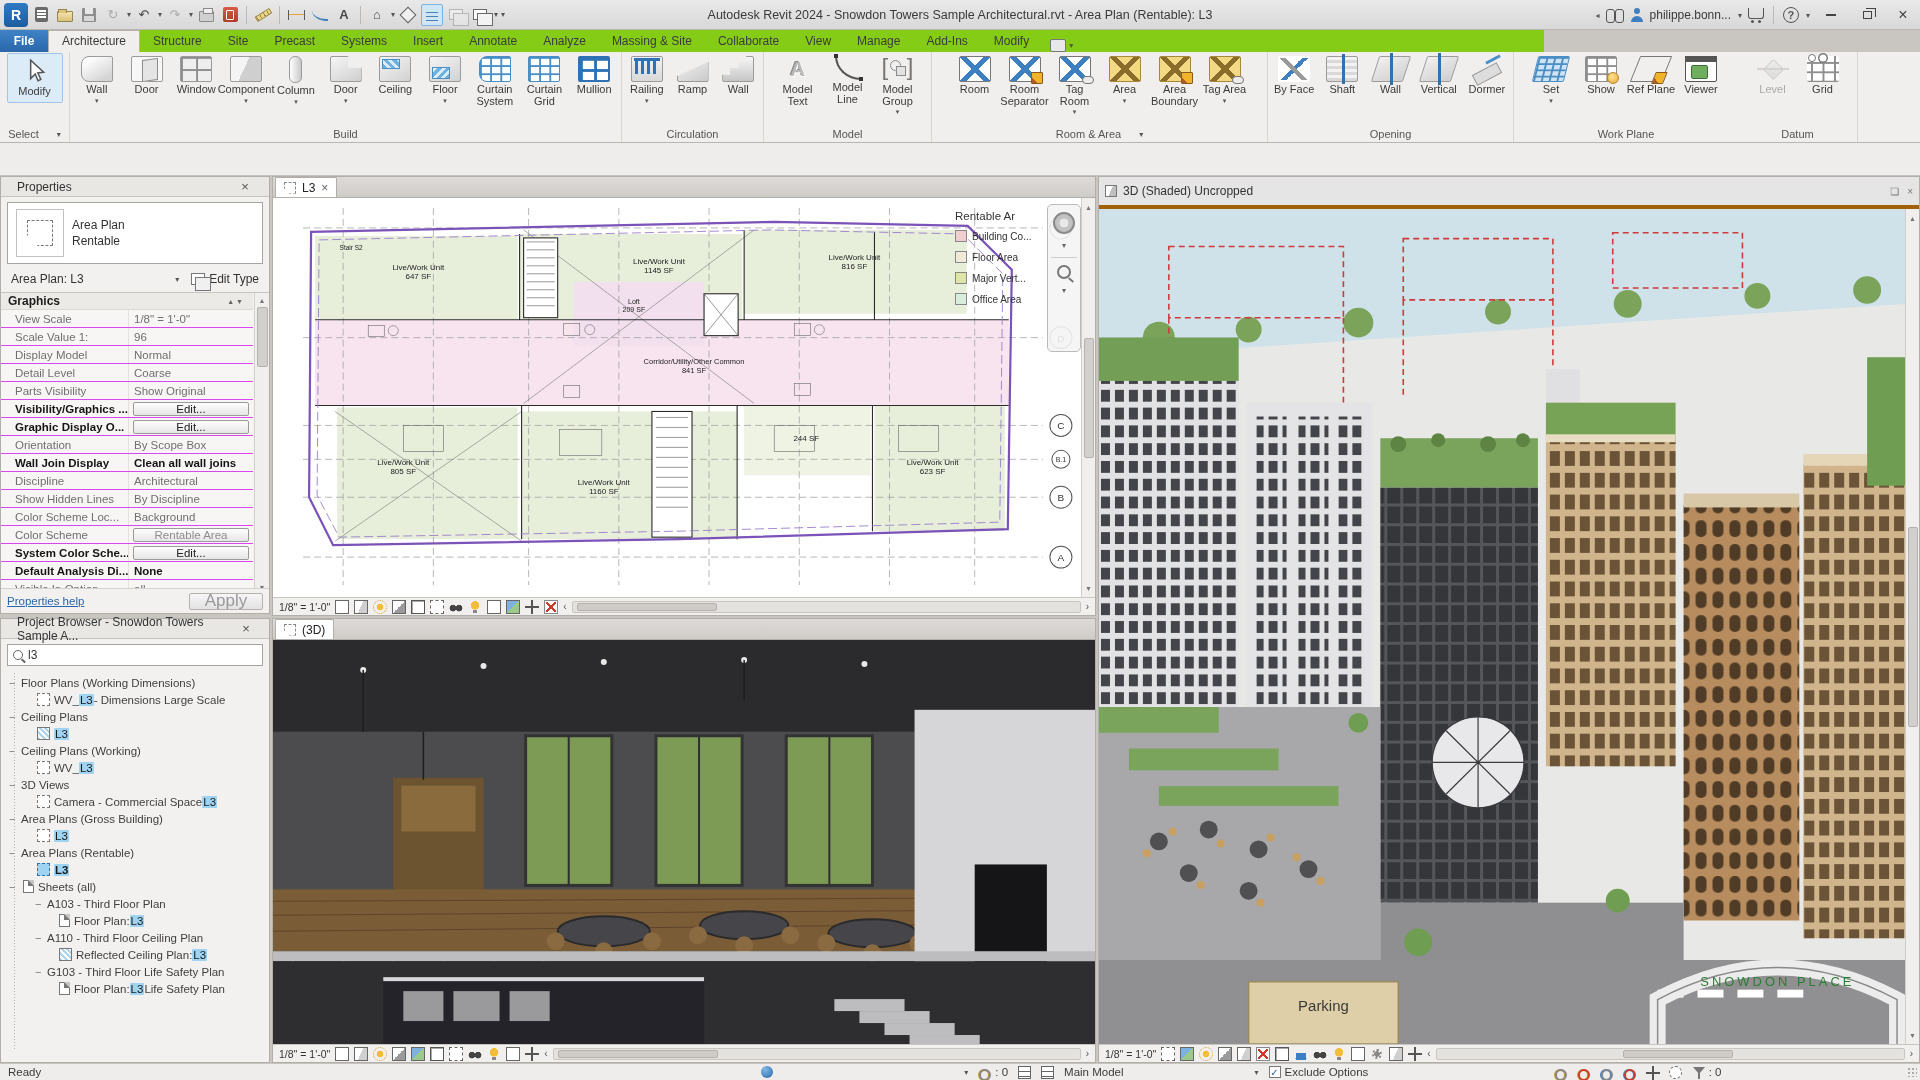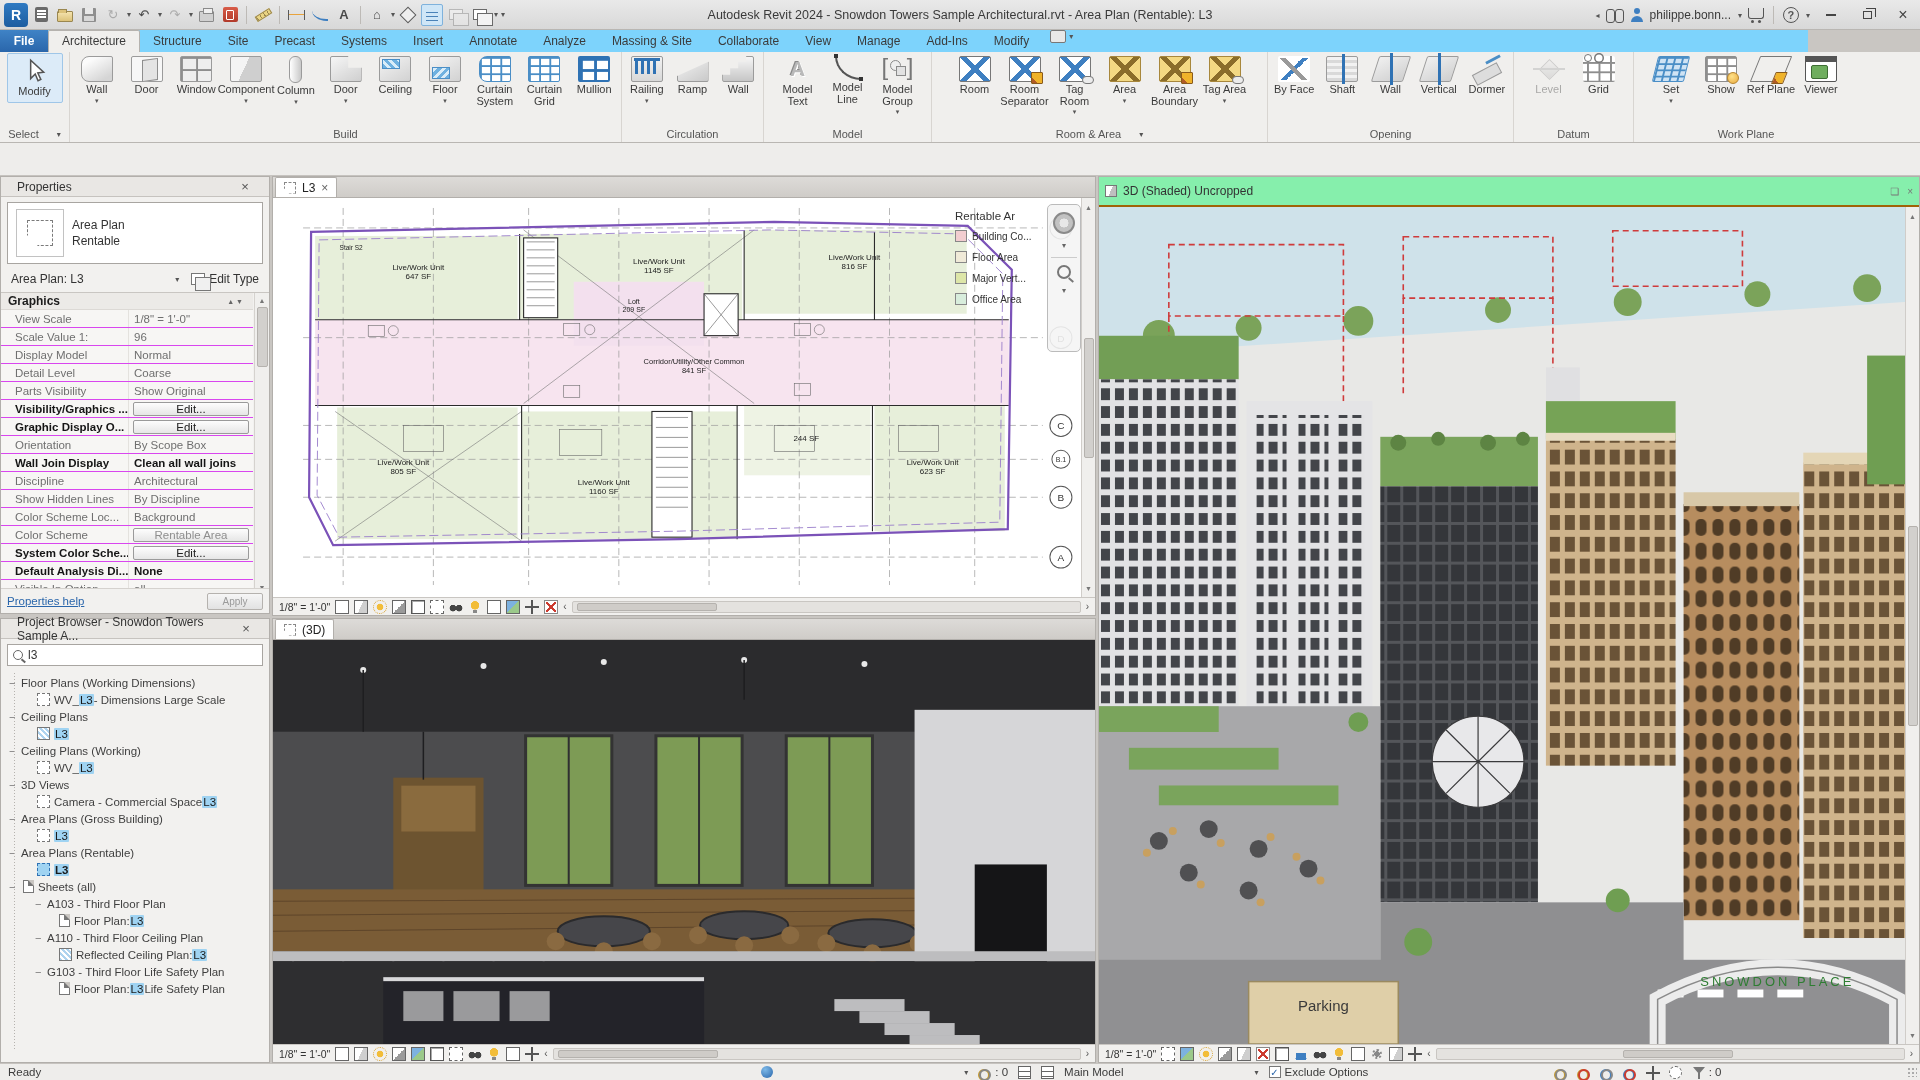--- a/index.html
+++ b/index.html
@@ -46,21 +46,21 @@
   .cart{width:16px;height:11px;border:1.6px solid #555;border-top:none;border-radius:0 0 3px 3px;position:relative;margin-top:-3px}
   .cart::after{content:"";position:absolute;left:2px;bottom:-5px;width:3px;height:3px;border-radius:50%;background:#555;box-shadow:7px 0 0 #555}
   .helpc{width:16px;height:16px;border:1.6px solid #555;border-radius:50%;display:flex;align-items:center;justify-content:center;font-size:11px;font-weight:bold;color:#555}
   .winbtn{width:30px;height:26px;display:flex;align-items:center;justify-content:center;color:#444}
   .wmin{width:10px;height:2px;background:#444}
   .wres{width:9px;height:8px;border:1.5px solid #444;position:relative}
   .wres::before{content:"";position:absolute;left:2px;top:-4px;width:9px;height:8px;border:1.5px solid #444;border-bottom:none;border-left:none}
   .usr{font-size:12px;color:#3a3a3a}
 
   
-  .ribtabs{position:absolute;left:0;top:30px;width:1808px;height:22px;background:#7dd3fc;display:flex;align-items:flex-start}
+  .ribtabs{position:absolute;left:0;top:30px;width:1544px;height:22px;background:#84cc16;display:flex;align-items:flex-end}
   .rtab{padding:3px 13px 4px;font-size:12px;color:#3b3b3b;height:22px;display:flex;align-items:center}
   .rtab.file{background:linear-gradient(#3f83c6,#2a66ab);color:#fff;font-weight:bold;width:48px;justify-content:center}
   .rtab.active{background:#f0efed;border:1px solid #b5b2ae;border-bottom:none;border-radius:2px 2px 0 0}
   .modtoggle{margin-left:8px;display:flex;align-items:center;gap:2px}
   .modtoggle .mt{width:16px;height:13px;border:1px solid #777;background:#e8e8e8;border-radius:2px}
 
   
   .ribbon{position:absolute;left:0;top:52px;width:1920px;height:91px;background:#f0efed;border-bottom:1px solid #b9b6b2;display:flex}
   .rgroup{display:flex;flex-direction:column;border-right:1px solid #d8d5d1;height:100%}
   .rbtns{flex:1;display:flex;align-items:flex-start;justify-content:center;padding:1px 2px 0}
@@ -151,21 +151,21 @@
   .plabel{width:128px;padding-left:14px;display:flex;align-items:center;font-size:11.5px;color:#6f6f6f;border-right:1px solid #e4e2de;overflow:hidden;white-space:nowrap}
   .pval{flex:1;display:flex;align-items:center;padding-left:5px;font-size:11.5px;color:#6f6f6f;overflow:hidden;white-space:nowrap}
   .prow.st .plabel,.prow.st .pval{color:#151515;font-weight:bold}
   .pbtn{flex:1;margin:1.5px 4px;border:1px solid #9a9a9a;background:linear-gradient(#fdfdfd,#e6e6e6);border-radius:2px;display:flex;align-items:center;justify-content:center;font-size:11.5px;color:#222}
   .pbtn.gray{color:#8e8e8e;font-weight:normal}
   .pscroll{position:absolute;right:0;top:0;bottom:0;width:15px;background:#f0efed;border-left:1px solid #d5d2ce;display:flex;flex-direction:column;align-items:center}
   .sarr{font-size:7px;color:#777;height:14px;display:flex;align-items:center}
   .sthumb{width:11px;height:60px;background:#d2d0cd;border:1px solid #b5b2ae;border-radius:2px}
   .pbottom{position:absolute;left:0;right:0;bottom:0;height:22px;display:flex;align-items:center;padding:12px 6px;background:#f2f1ef;border-top:1px solid #d5d2ce}
   .phelp{color:#2a66ab;text-decoration:underline;font-size:11.5px}
-  .applybtn{margin-left:auto;width:56px;height:17px;border:1px solid #b5b2ae;background:linear-gradient(#f6f6f6,#e2e2e2);color:#9a9a9a;font-size:10px;display:flex;align-items:center;justify-content:center;border-radius:2px}
+  .applybtn{margin-left:auto;width:74px;height:17px;border:1px solid #b5b2ae;background:linear-gradient(#f6f6f6,#e2e2e2);color:#9a9a9a;font-size:17px;display:flex;align-items:center;justify-content:center;border-radius:2px}
 
   
   .searchrow{margin:5px 6px;height:22px;background:#fff;border:1px solid #a8a5a1;display:flex;align-items:center;padding:0 5px;gap:5px}
   .mag{width:10px;height:10px;border:1.6px solid #666;border-radius:50%;position:relative;flex:none}
   .mag::after{content:"";position:absolute;right:-4px;bottom:-3px;width:5px;height:1.6px;background:#666;transform:rotate(40deg)}
   .searchrow input{border:none;outline:none;font-size:12px;color:#333;width:100%;font-family:"Liberation Sans",sans-serif;background:transparent}
   .tree{position:relative;padding:3px 0 0 0;font-size:11.5px;color:#3f3f3f;overflow:hidden}
   .tree::before{content:"";position:absolute;left:13px;top:0;bottom:0;width:1px;background:repeating-linear-gradient(0deg,#b5b2ae 0 1px,transparent 1px 3px)}
   .trow{display:flex;align-items:center;height:17px;white-space:nowrap;overflow:hidden}
   .ind0{padding-left:8px}.ind1{padding-left:34px}.ind2{padding-left:56px}
@@ -232,21 +232,21 @@
   .wheel{width:22px;height:22px;border-radius:50%;border:2px solid #8a8a8a;background:radial-gradient(circle,#e8e8e8 35%,#c2c2c2 36%)}
   .navdiv{width:26px;height:1px;background:#ccc}
   .nmag{width:14px;height:14px;border:2px solid #777;border-radius:50%;position:relative}
   .nmag::after{content:"";position:absolute;right:-5px;bottom:-4px;width:6px;height:2px;background:#777;transform:rotate(40deg)}
   .ndd{font-size:8px;color:#666}
 
   .int-pane{position:absolute;left:272px;top:618px;width:824px;height:445px;background:#3a3a3c;border:1px solid #b2afab;display:flex;flex-direction:column}
   .int-canvas{position:relative;flex:1;overflow:hidden}
 
   .right-pane{position:absolute;left:1098px;top:176px;width:822px;height:887px;background:#fff;border:1px solid #b2afab;display:flex;flex-direction:column}
-  .rhead{height:20px;background:#86efac;border-bottom:2px solid #a16207;display:flex;align-items:center;gap:6px;padding:14px 6px;font-size:12px;color:#333}
+  .rhead{height:20px;background:#e5e5e5;border-bottom:4px solid #a16207;display:flex;align-items:center;gap:6px;padding:14px 6px;font-size:12px;color:#333}
   .rhead .hic{width:12px;height:12px;background:linear-gradient(115deg,#fff 48%,#bfbfbf 48%);border:1px solid #777}
   .rhead .hbtns{margin-left:auto;display:flex;gap:8px;color:#777;font-size:10px}
   .ext-canvas{position:relative;flex:1;overflow:hidden;background:#d7e6ed}
 
   
   .statusbar{position:absolute;left:0;top:1063px;width:1920px;height:17px;background:#eeedeb;border-top:1px solid #c6c3bf;display:flex;align-items:center;font-size:11.5px;color:#3b3b3b}
   .sb-item{display:flex;align-items:center;gap:4px;margin-right:10px}
   .sbchk{width:12px;height:12px;border:1px solid #777;background:#fff;display:flex;align-items:center;justify-content:center;font-size:10px;color:#2a66ab}
   .sbico{width:13px;height:13px;position:relative}
   .sb-grid{border:1px solid #666;background:linear-gradient(#666 1px,transparent 1px) 0 4px/100% 5px,#fff}
@@ -520,54 +520,54 @@
             <span class="ic ic-slab"></span>
             <span class="lbl">Vertical</span>
           </div>
         <div class="rbtn">
             <span class="ic ic-dormer"></span>
             <span class="lbl">Dormer</span>
           </div>
       </div>
       <div class="rlabel">Opening</div>
     </div>
+    <div class="rgroup" style="width:224px;border-right:none">
+      <div class="rbtns">
+        <div class="rbtn">
+            <span class="ic ic-set"></span>
+            <span class="lbl">Set</span>
+            <span class="cr">▾</span>
+          </div>
+        <div class="rbtn">
+            <span class="ic ic-show"></span>
+            <span class="lbl">Show</span>
+          </div>
+        <div class="rbtn">
+            <span class="ic ic-refplane acc-pencil"></span>
+            <span class="lbl">Ref Plane</span>
+          </div>
+        <div class="rbtn">
+            <span class="ic ic-viewer"></span>
+            <span class="lbl">Viewer</span>
+          </div>
+      </div>
+      <div class="rlabel">Work Plane</div>
+    </div>
     <div class="rgroup" style="width:120px">
       <div class="rbtns">
         <div class="rbtn dis">
             <span class="ic ic-level"></span>
             <span class="lbl">Level</span>
           </div>
         <div class="rbtn">
             <span class="ic ic-gridico"></span>
             <span class="lbl">Grid</span>
           </div>
       </div>
       <div class="rlabel">Datum</div>
-    </div>
-    <div class="rgroup" style="width:224px;border-right:none">
-      <div class="rbtns">
-        <div class="rbtn">
-            <span class="ic ic-set"></span>
-            <span class="lbl">Set</span>
-            <span class="cr">▾</span>
-          </div>
-        <div class="rbtn">
-            <span class="ic ic-show"></span>
-            <span class="lbl">Show</span>
-          </div>
-        <div class="rbtn">
-            <span class="ic ic-refplane acc-pencil"></span>
-            <span class="lbl">Ref Plane</span>
-          </div>
-        <div class="rbtn">
-            <span class="ic ic-viewer"></span>
-            <span class="lbl">Viewer</span>
-          </div>
-      </div>
-      <div class="rlabel">Work Plane</div>
     </div>
   </div>
 
   <div class="optionsbar"></div>
 
   <div class="panel" style="left:0;top:176px;width:270px;height:438px">
     <div class="ptitle">
         <span>Properties</span>
         <span class="x">×</span>
       </div>

